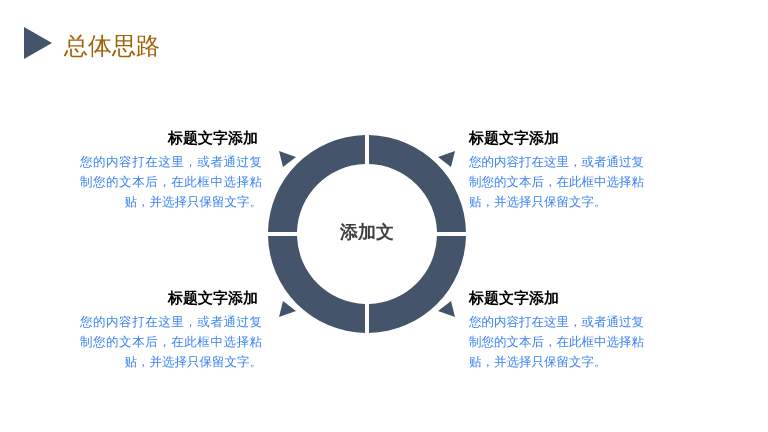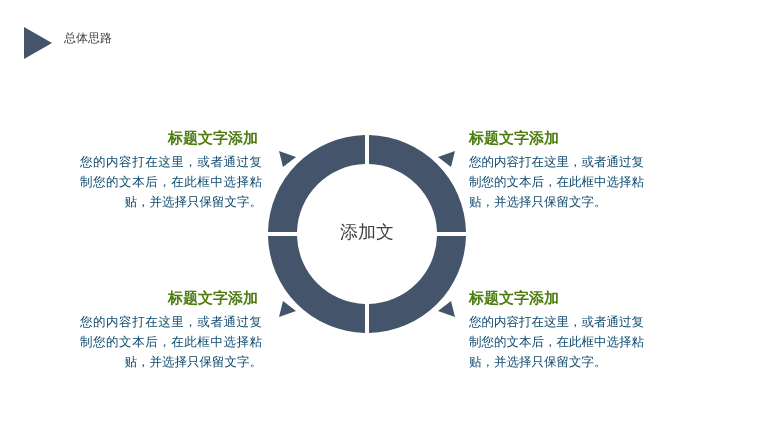--- a/index.html
+++ b/index.html
@@ -1,26 +1,26 @@
 <!DOCTYPE html>
 <html><head>
 <meta charset="utf-8">
 <style>
   html,body{margin:0;padding:0;}
   body{width:768px;height:432px;background:#ffffff;position:relative;overflow:hidden;font-family:"DejaVu Sans","Liberation Sans",sans-serif;}
   .header-tri{position:absolute;left:24px;top:27px;width:0;height:0;border-top:16px solid transparent;border-bottom:16px solid transparent;border-left:28px solid #44546a;}
-  .page-title{position:absolute;left:64px;top:30px;font-size:12px;color:#404040;}
+  .page-title{position:absolute;left:64px;top:30px;font-size:24px;color:#a16207;}
   .diagram{position:absolute;left:0;top:0;width:768px;height:432px;}
   .block{position:absolute;width:182px;}
-  .block .title{font-size:15px;font-weight:bold;color:#4d7c0f;line-height:20px;margin-bottom:4px;}
-  .block .desc{font-size:12.5px;color:#0c4a6e;line-height:20px;}
+  .block .title{font-size:15px;font-weight:bold;color:#000000;line-height:20px;margin-bottom:4px;}
+  .block .desc{font-size:12.5px;color:#3b82f6;line-height:20px;}
   .left{text-align:right;}
   .left .desc{text-align:justify;text-align-last:right;}
   .right{text-align:left;}
-  .center-text{position:absolute;left:317px;top:220px;width:100px;text-align:center;font-size:18px;font-weight:normal;color:#404040;line-height:23px;}
+  .center-text{position:absolute;left:317px;top:220px;width:100px;text-align:center;font-size:18px;font-weight:bold;color:#404040;line-height:23px;}
 </style>
 </head>
 <body>
 
 <div class="header-tri"></div>
 <div class="page-title">总体思路</div>
 
 <svg class="diagram" width="768" height="432" viewBox="0 0 768 432">
   <g fill="#44546a">
 

